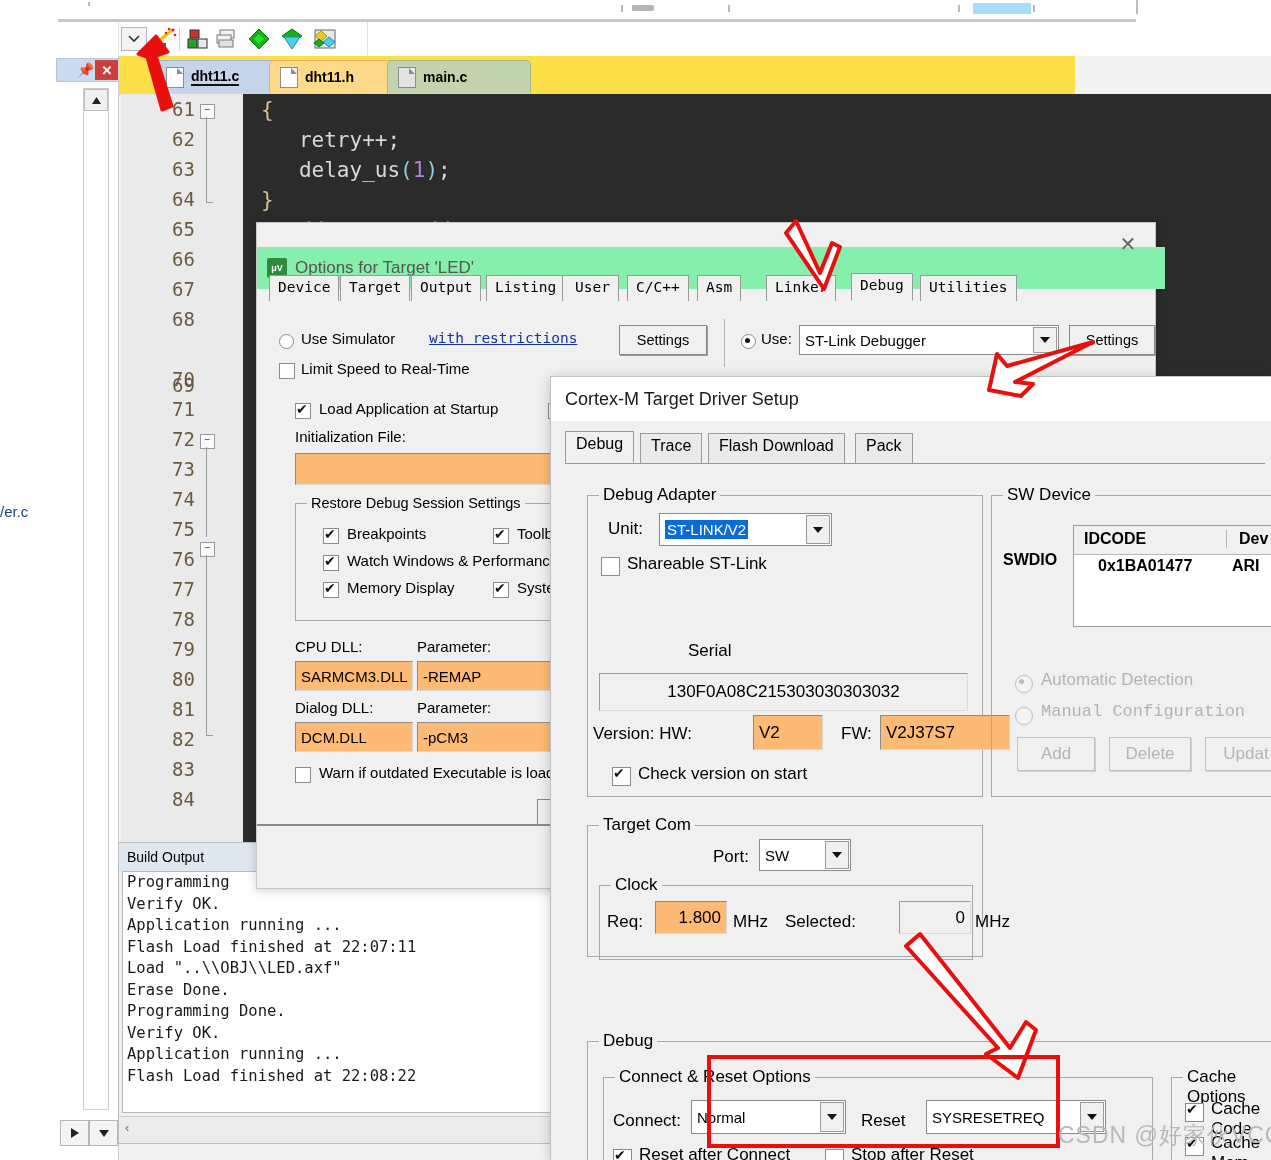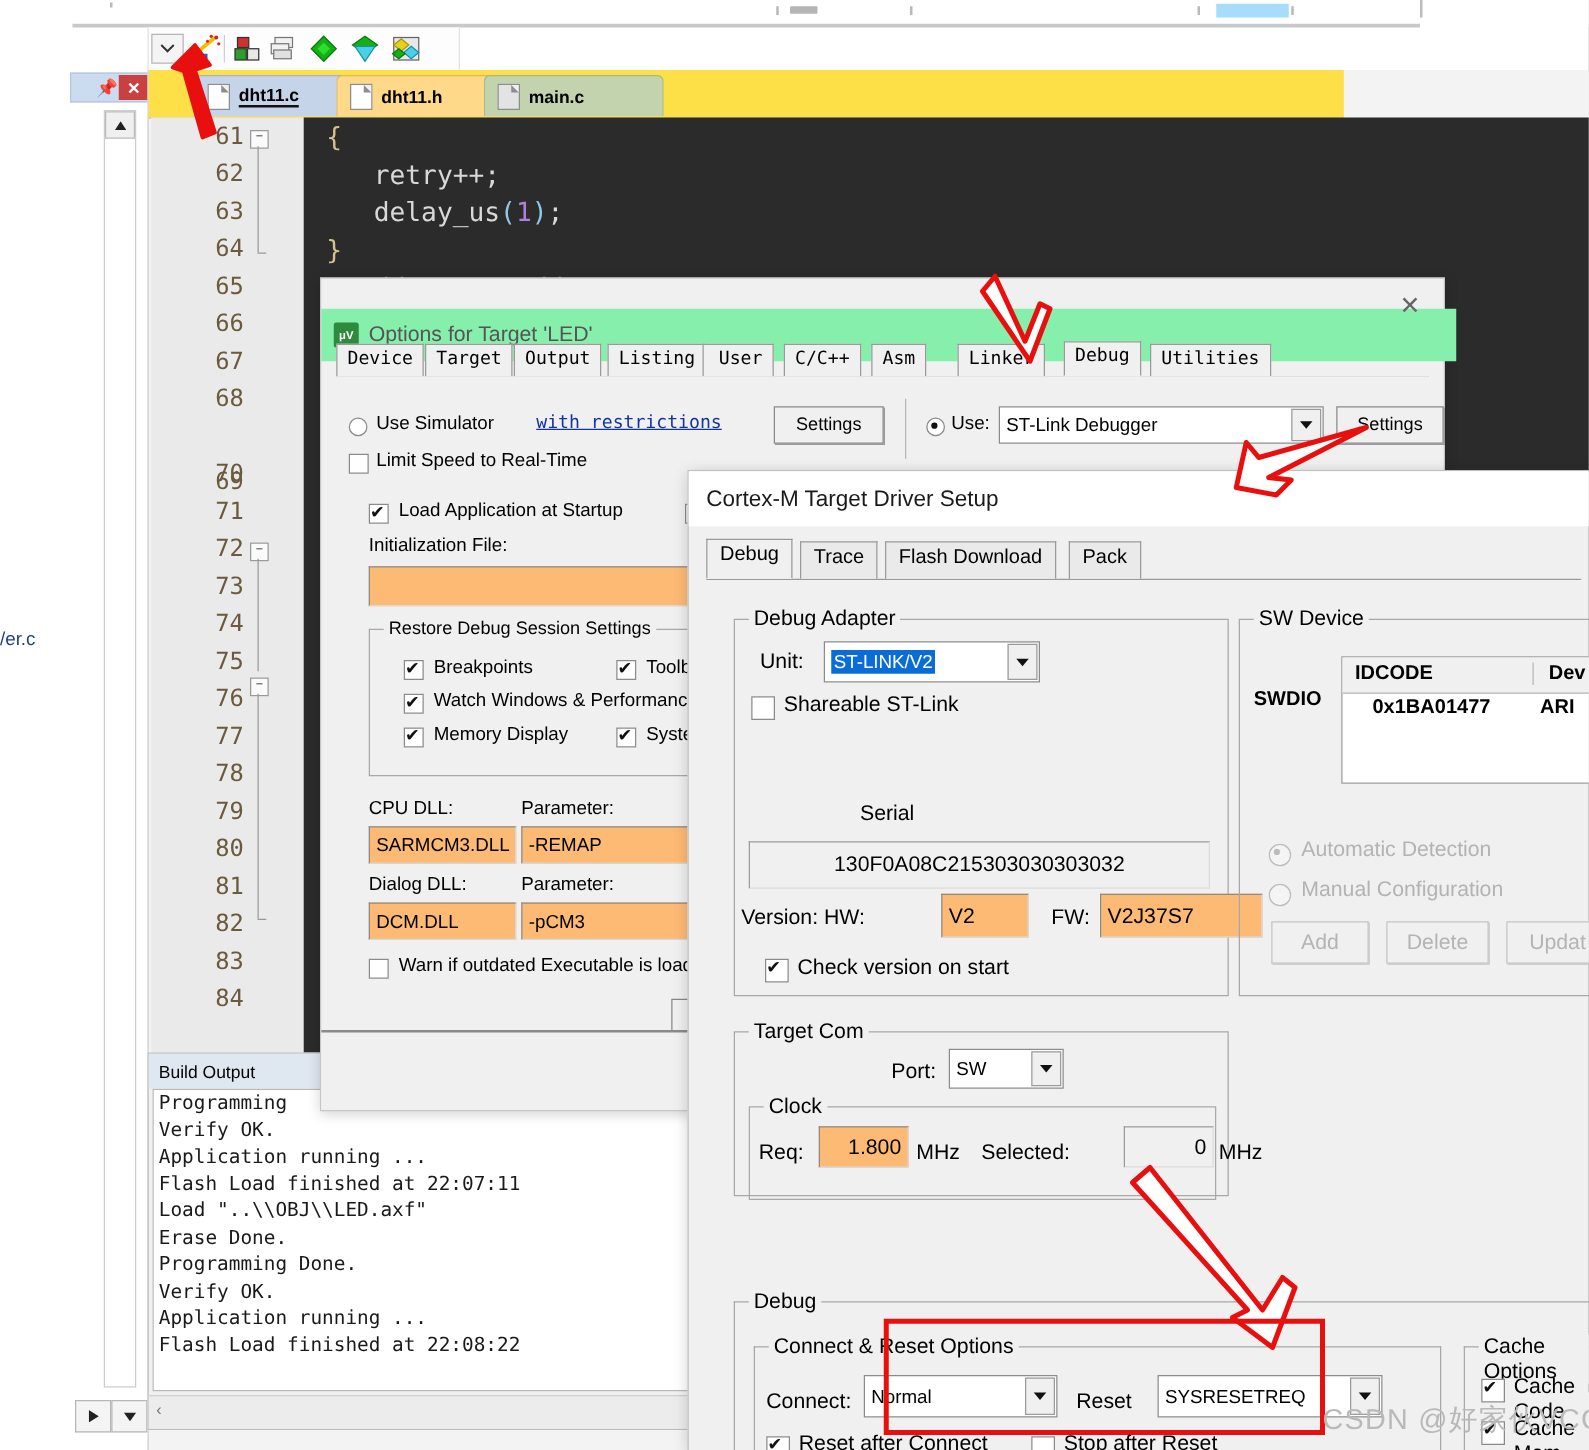--- a/index.html
+++ b/index.html
@@ -439,21 +439,21 @@
     <div style="position:absolute;left:0;top:28px;width:260px;height:30px;">
       <span style="position:absolute;left:24px;top:3px;font-size:16px;font-weight:bold;">0x1BA01477</span>
       <span style="position:absolute;left:158px;top:3px;font-size:16px;font-weight:bold;">ARI</span>
     </div>
   </div>
   <span style="position:absolute;left:452px;top:174px;font-size:16px;font-weight:bold;">SWDIO</span>
 
   <span class="radio on dis" style="position:absolute;left:464px;top:298px;width:16px;height:16px;"></span>
   <span style="position:absolute;left:490px;top:293px;font-size:17px;color:#b3b3b3;">Automatic Detection</span>
   <span class="radio dis" style="position:absolute;left:464px;top:330px;width:16px;height:16px;"></span>
-  <span style="position:absolute;left:490px;top:325px;font-size:17px;color:#b3b3b3;">Manual Configuration</span>
+  <span style="position:absolute;left:490px;top:325px;font-size:17px;color:#b3b3b3;font-family:Liberation Mono, monospace;">Manual Configuration</span>
 
   <div class="btn dis" style="position:absolute;left:466px;top:360px;width:78px;height:34px;font-size:17px;">Add</div>
   <div class="btn dis" style="position:absolute;left:558px;top:360px;width:82px;height:34px;font-size:17px;">Delete</div>
   <div class="btn dis" style="position:absolute;left:654px;top:360px;width:82px;height:34px;font-size:17px;">Updat</div>
 
   <div class="grp" style="left:36px;top:448px;width:394px;height:130px;"></div>
   <div class="grplab" style="position:absolute;left:48px;top:438px;font-size:17px;">Target Com</div>
 
   <span style="position:absolute;left:162px;top:470px;font-size:17px;">Port:</span>
   <div class="combo" style="position:absolute;left:208px;top:462px;width:92px;height:32px;">

